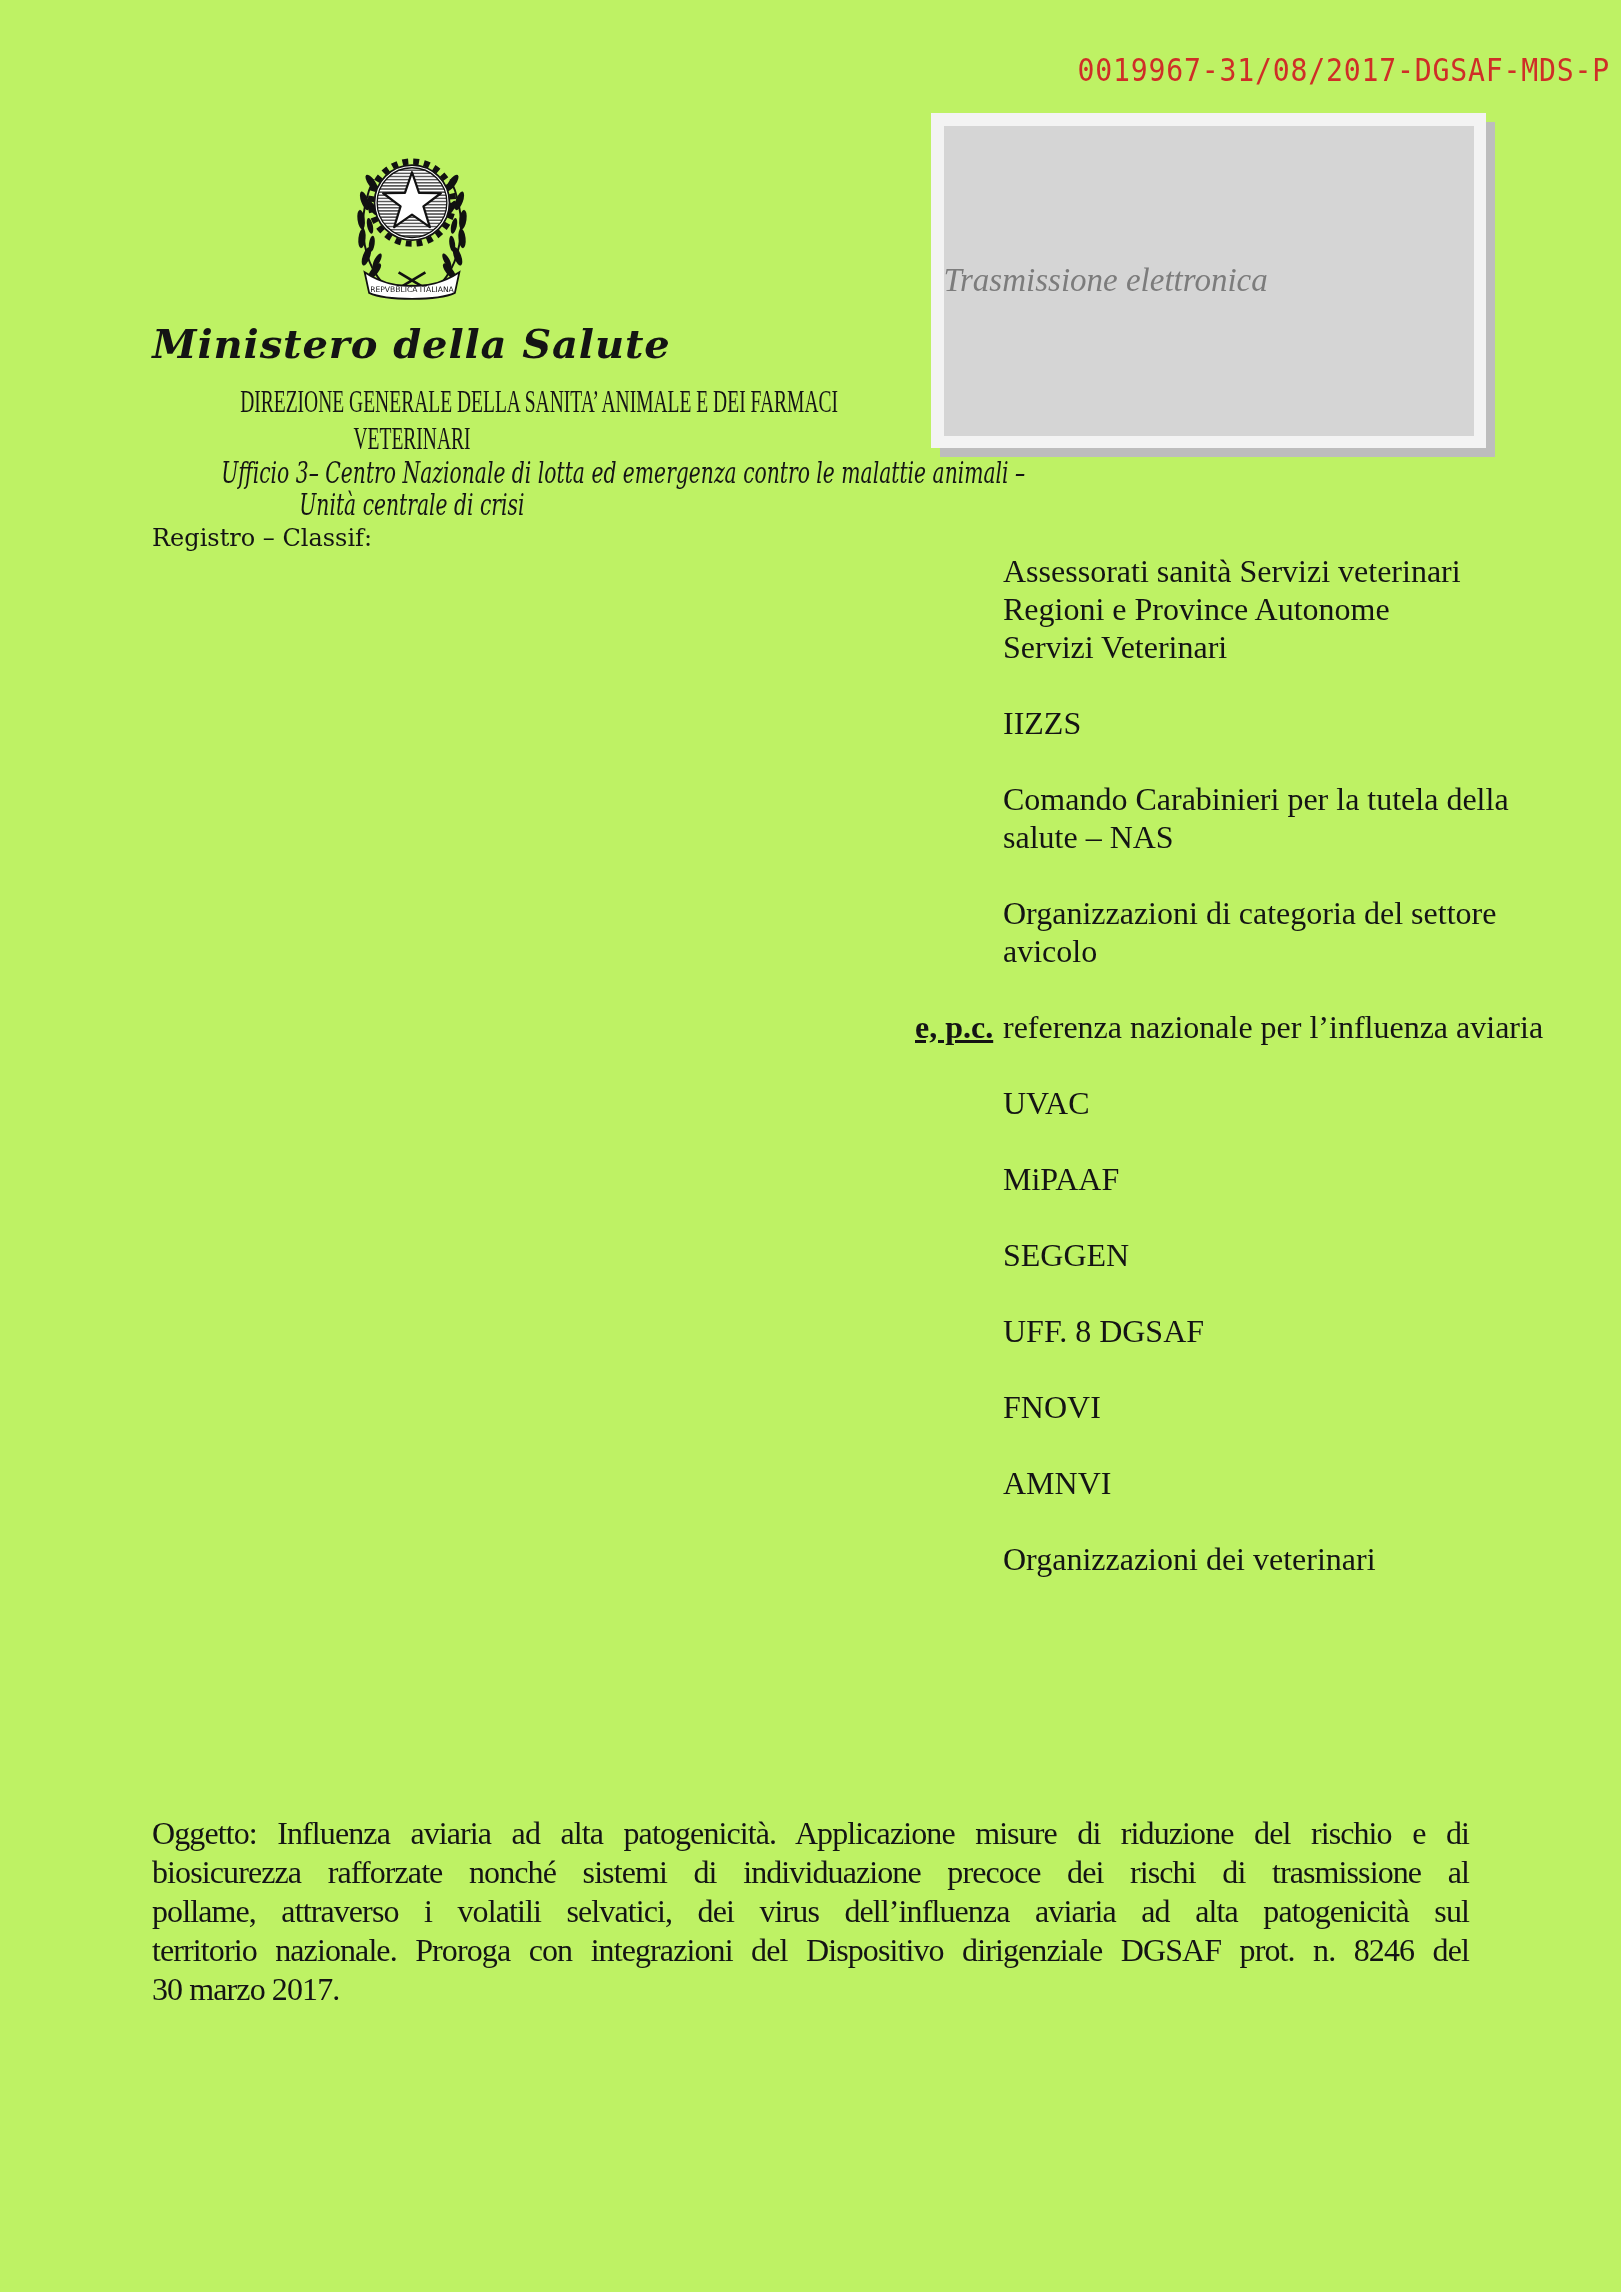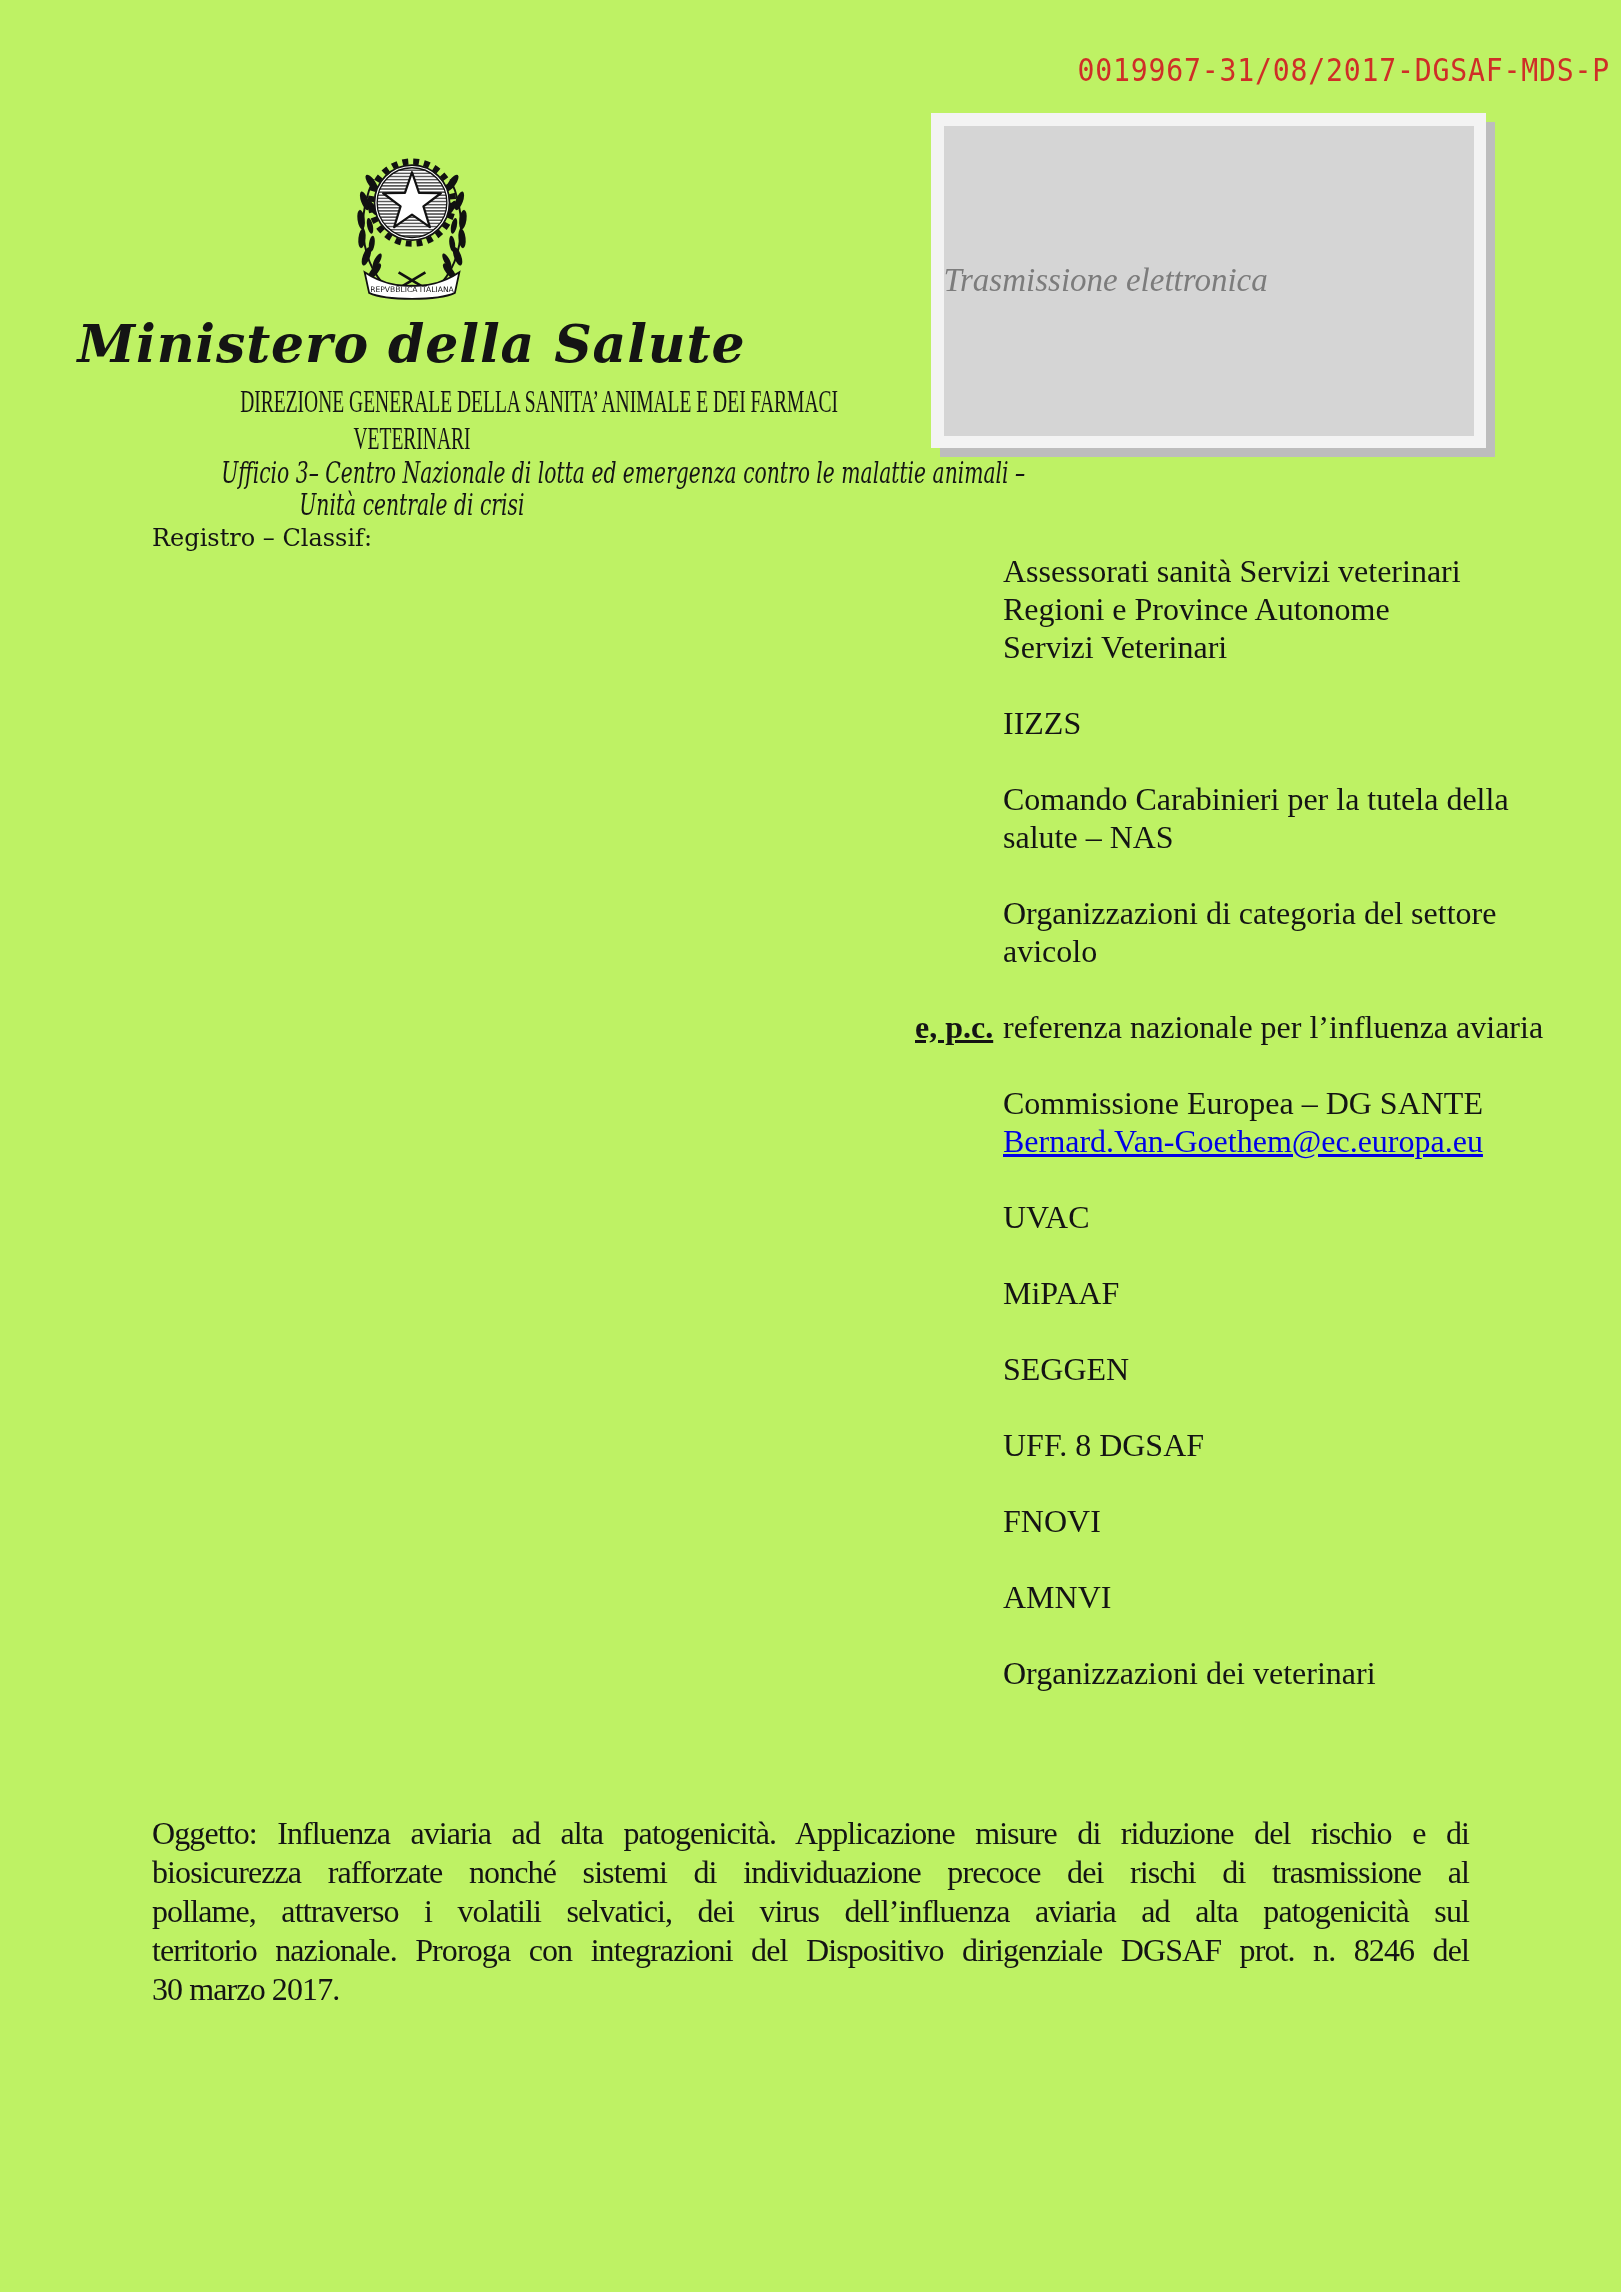--- a/index.html
+++ b/index.html
@@ -48,21 +48,21 @@
 
   
   .header-col {
     position:absolute; left:49px; top:131px;
     width:725px; text-align:center;
   }
   .emblem-wrap { display:block; height:181px; }
   .ministry-name {
     font-family:"DejaVu Serif", serif;
     font-style:italic; font-weight:bold;
-    font-size:52px; line-height:64px;
+    font-size:40px; line-height:64px;
     letter-spacing:0.9px;
     white-space:nowrap;
   }
   .directorate { margin-top:7.2px; font-size:32px; line-height:37px; }
   .office { font-family:"DejaVu Serif", serif; font-style:italic; font-size:29px; line-height:32px; }
   .condense-61 {
     display:block; width:max-content; margin:0 auto;
     transform:scaleX(0.61); transform-origin:50% 50%;
     white-space:nowrap;
   }
@@ -211,24 +211,20 @@
     <div class="rcpt-item">
       <div class="rcpt-line">Organizzazioni di categoria del settore</div>
       <div class="rcpt-line">avicolo</div>
     </div>
 
     <div class="rcpt-item">
       <span class="rcpt-label">e, p.c.</span>
       <div class="rcpt-line">referenza nazionale per l’influenza aviaria</div>
     </div>
 
-    <div class="rcpt-item">
-      <div class="rcpt-line">Commissione Europea – DG SANTE</div>
-      <a class="email-link">Bernard.Van-Goethem@ec.europa.eu</a>
-    </div>
 
     <div class="rcpt-item">
       <div class="rcpt-line">UVAC</div>
     </div>
 
     <div class="rcpt-item">
       <div class="rcpt-line">MiPAAF</div>
     </div>
 
     <div class="rcpt-item">

